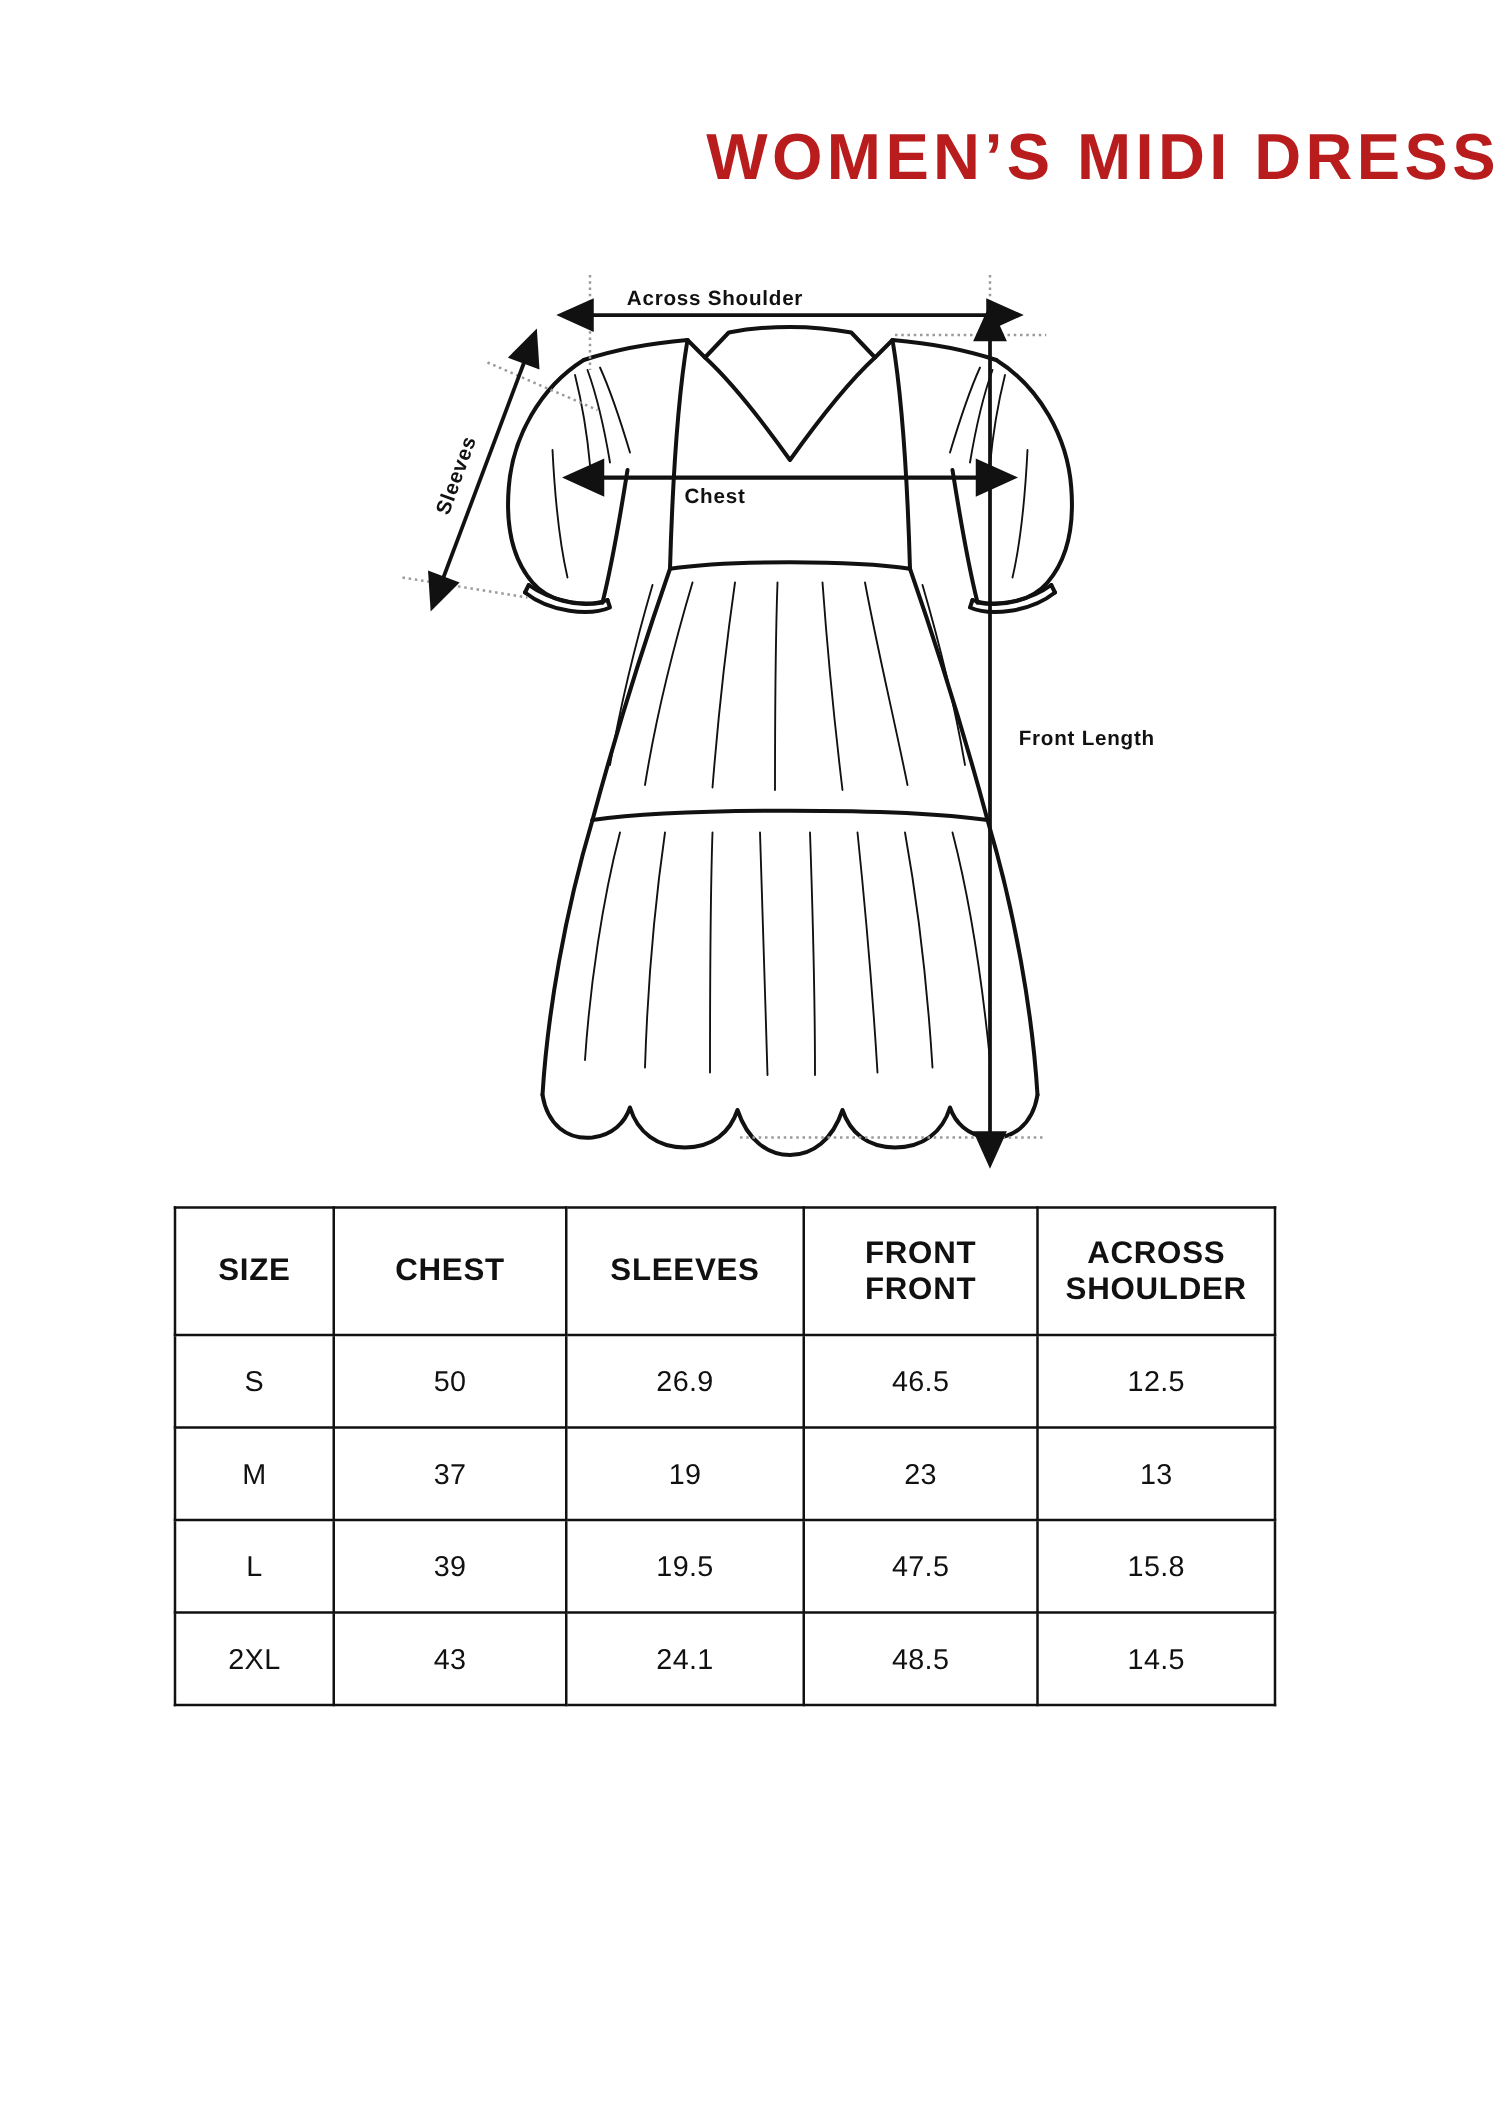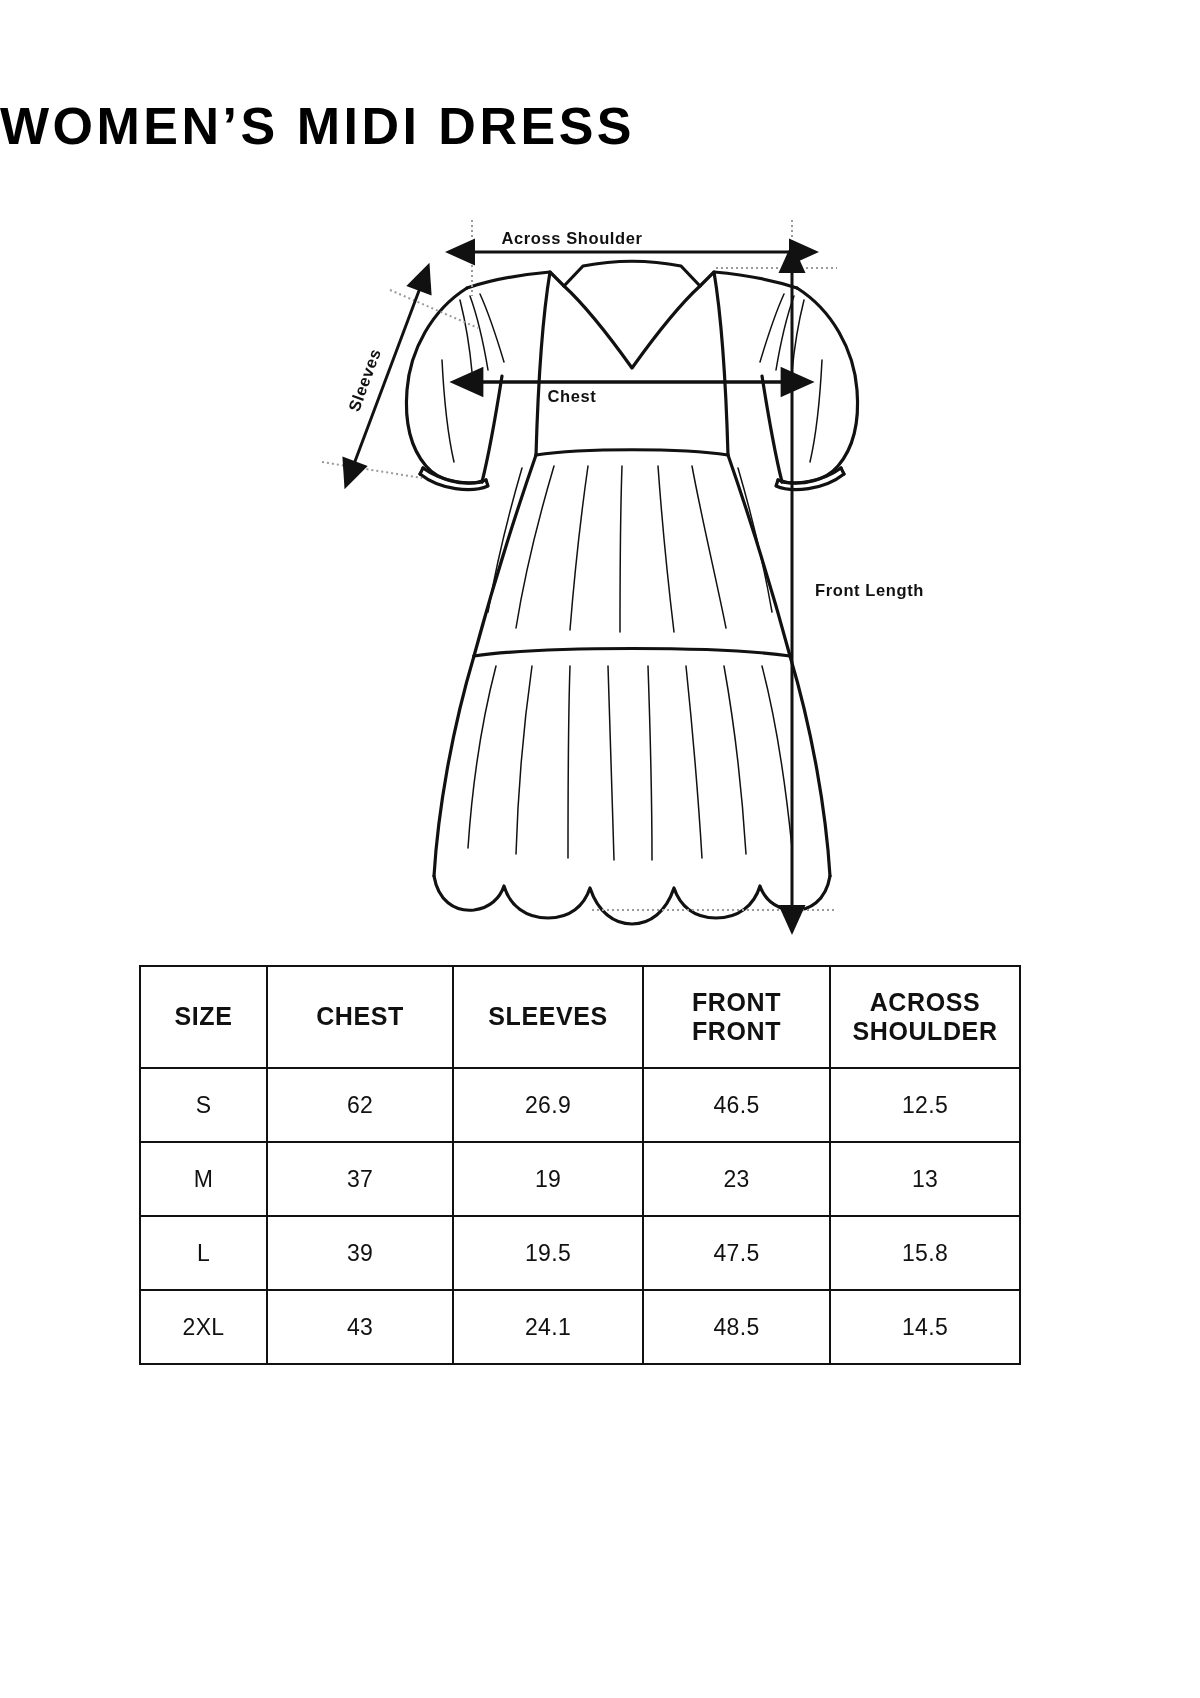--- a/index.html
+++ b/index.html
@@ -20,25 +20,25 @@
     height: 1698px;
     background: #fff;
   }
 
   
   .title {
     position: absolute;
     top: 96px;
     left: 0;
     width: 1200px;
-    text-align: left;
+    text-align: right;
     font-size: 52px;
     font-weight: 800;
     letter-spacing: 3.5px;
-    color: #000000;
+    color: #b91c1c;
     font-family: "Liberation Sans", sans-serif;
     white-space: nowrap;
   }
 
   
   .illustration {
     position: absolute;
     top: 200px;
     left: 292px;
     width: 680px;
@@ -249,21 +249,21 @@
           </th>
           <th>
             <span class="hdr-line">ACROSS</span>
             <span class="hdr-line">SHOULDER</span>
           </th>
         </tr>
       </thead>
       <tbody>
         <tr>
           <td>S</td>
-          <td>62</td>
+          <td>50</td>
           <td>26.9</td>
           <td>46.5</td>
           <td>12.5</td>
         </tr>
         <tr>
           <td>M</td>
           <td>37</td>
           <td>19</td>
           <td>23</td>
           <td>13</td>

